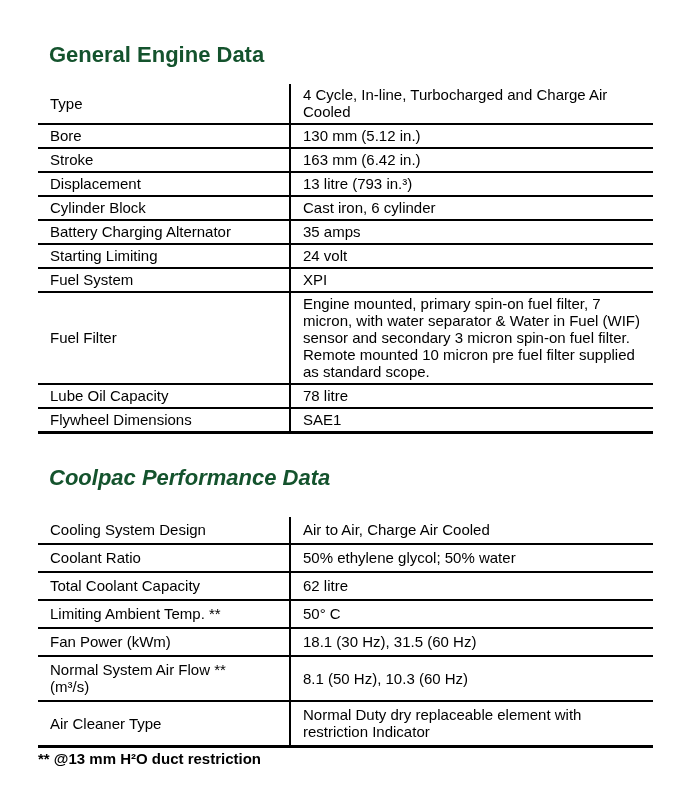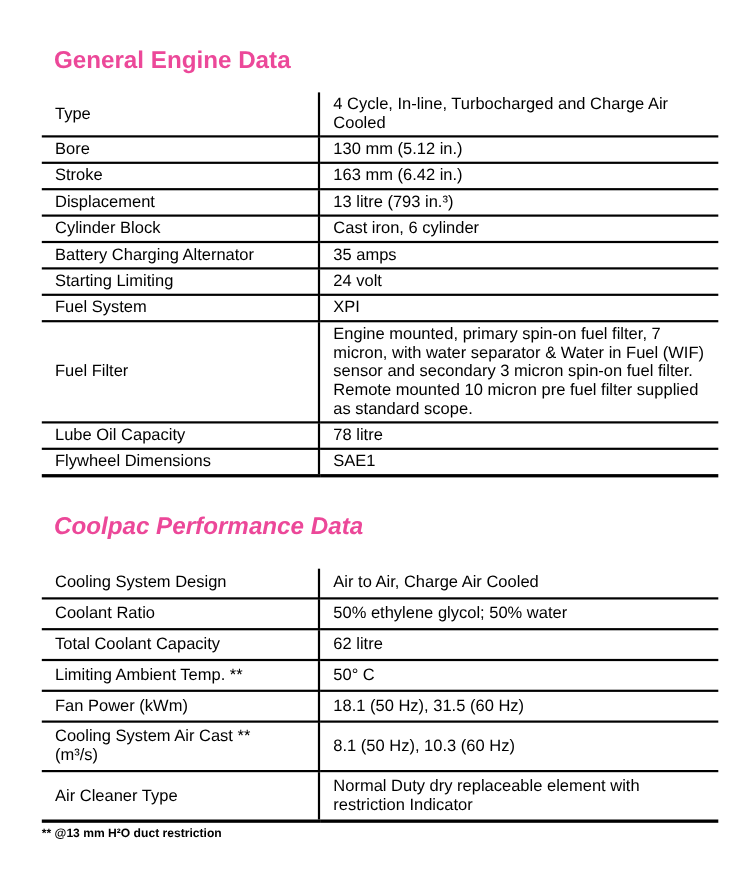--- a/index.html
+++ b/index.html
@@ -11,21 +11,21 @@
   }
   .page {
     width: 673px;
     height: 791px;
     box-sizing: border-box;
     padding: 43px 18px 0 38px;
     background: #ffffff;
     overflow: hidden;
   }
   .section-heading {
-    color: #ec4899;
+    color: #14532d;
     font-size: 22px;
     font-weight: bold;
     margin: 0 0 17px 11px;
     line-height: 24px;
   }
   .section-heading.second {
     margin-top: 32px;
     margin-bottom: 27px;
     font-style: italic;
   }
@@ -49,21 +49,21 @@
     border-right: 2px solid #000000;
   }
   .spec-table tr:last-child td {
     border-bottom: 3px solid #000000;
   }
   .spec-table.roomy td {
     padding-top: 4px;
     padding-bottom: 5px;
   }
   .footnote {
-    font-size: 11px;
+    font-size: 15px;
     font-weight: bold;
     line-height: 17px;
     margin: 2px 0 0 0;
   }
 </style>
 </head>
 <body>
 
 <div class="page">
 
@@ -143,24 +143,24 @@
           <tr>
             <td class="label-cell">Total Coolant Capacity</td>
             <td class="value-cell">62 litre</td>
           </tr>
           <tr>
             <td class="label-cell">Limiting Ambient Temp. **</td>
             <td class="value-cell">50° C</td>
           </tr>
           <tr>
             <td class="label-cell">Fan Power (kWm)</td>
-            <td class="value-cell">18.1 (50 Hz), 31.5 (60 Hz)</td>
+            <td class="value-cell">18.1 (30 Hz), 31.5 (60 Hz)</td>
           </tr>
           <tr>
-            <td class="label-cell">Cooling System Air Cast **
+            <td class="label-cell">Normal System Air Flow **
 (m³/s)</td>
             <td class="value-cell">8.1 (50 Hz), 10.3 (60 Hz)</td>
           </tr>
           <tr>
             <td class="label-cell">Air Cleaner Type</td>
             <td class="value-cell">Normal Duty dry replaceable element with restriction Indicator</td>
           </tr>
         </tbody>
     </table>
     <p class="footnote">** @13 mm H²O duct restriction</p>

